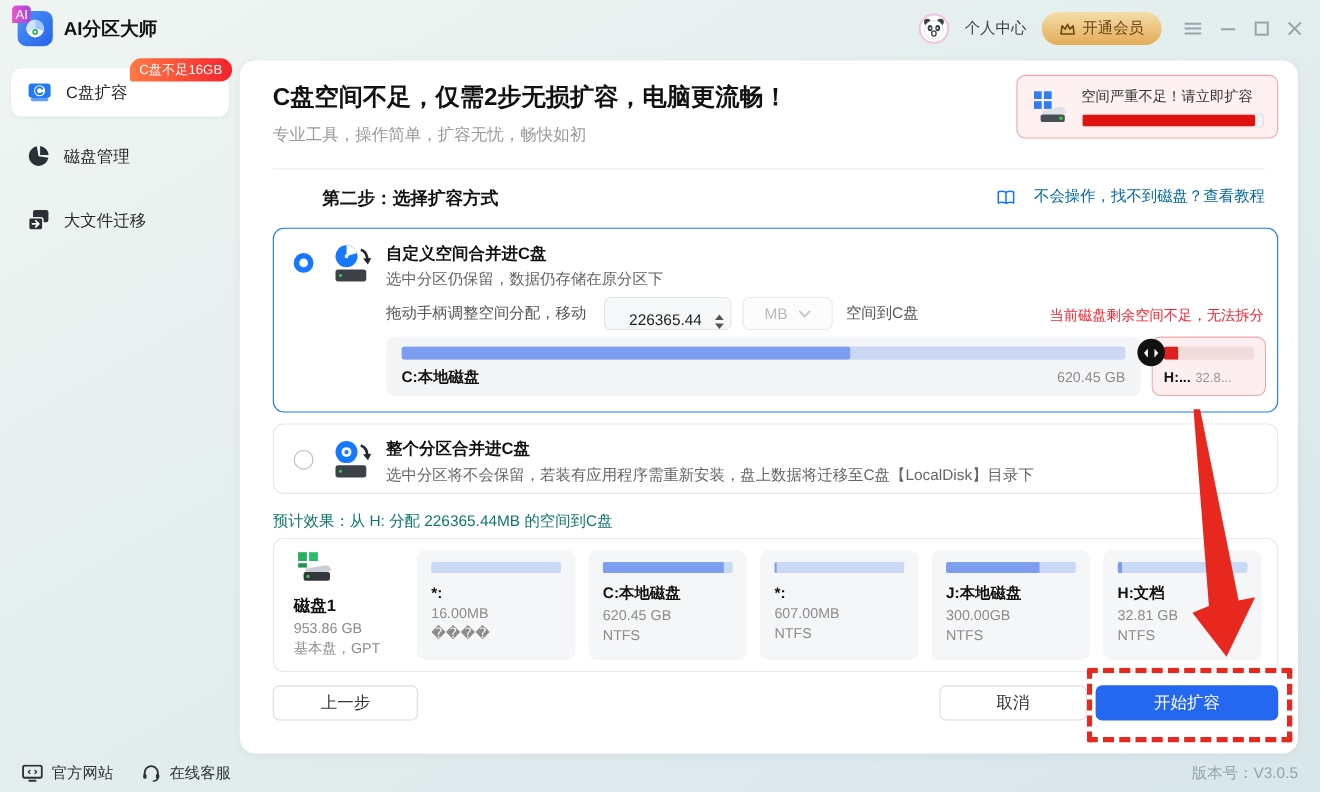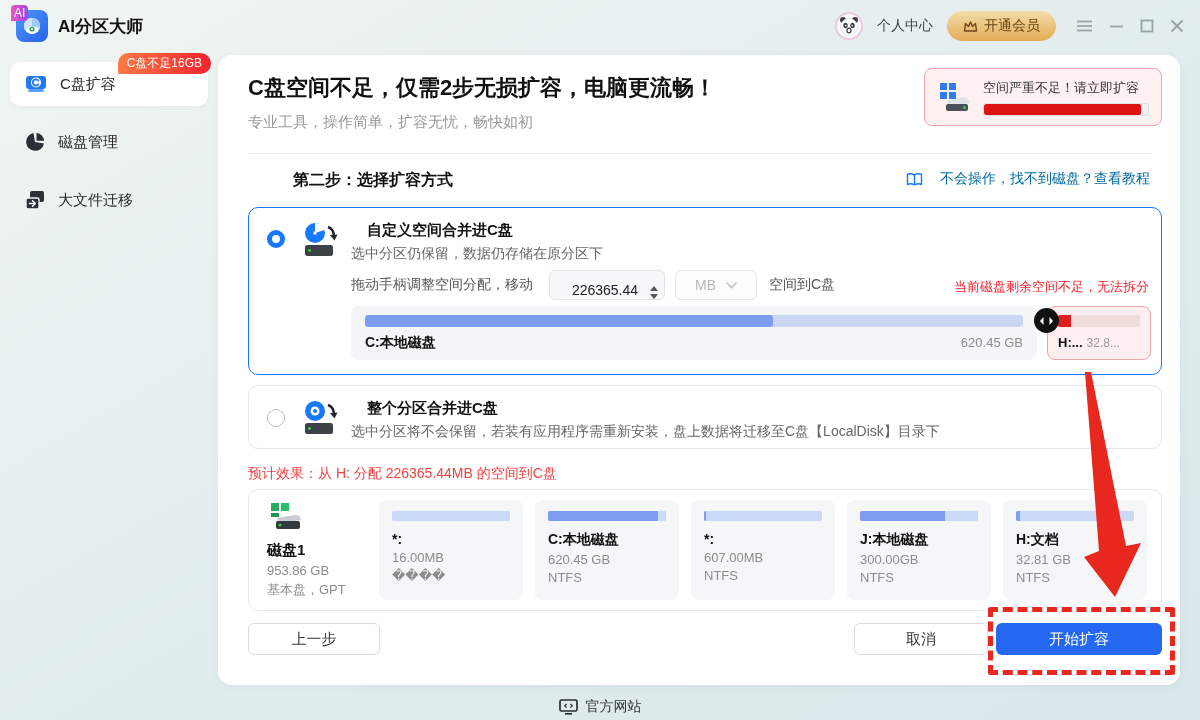--- a/index.html
+++ b/index.html
@@ -38,21 +38,21 @@
   .divider { position:absolute; left:30px; right:30px; top:98px; height:1px; background:#ececec; }
   .step-title { position:absolute; left:30px; top:115px; font-size:16px; font-weight:bold; color:#111;margin-left:45px; }
   .help-link { position:absolute; right:30px; top:115px; display:flex; align-items:center; gap:17px; color:#0369a1; font-size:14px; cursor:pointer; }
   
   .opt-card { position:absolute; left:30px; right:18px; border-radius:10px; }
   .opt-card.sel { top:152px; height:168px; border:1.5px solid #1677ff; }
   .opt-card.unsel { top:330px; height:64px; border:1px solid #e7e7e7; }
   .radio-on { position:absolute; left:18px; top:22px; width:18px; height:18px; border-radius:50%; border:5px solid #1677ff; background:#fff; cursor:pointer; }
   .radio-off { position:absolute; left:18px; top:23px; width:18px; height:18px; border-radius:50%; border:1.5px solid #b9bec6; background:#fff; cursor:pointer; }
   .opt-icon { position:absolute; left:52px; top:13px; }
-  .opt-title { position:absolute; left:102px; top:13px; font-size:15px; font-weight:bold; color:#111;margin-left:16px; }
+  .opt-title { position:absolute; left:102px; top:13px; font-size:15px; font-weight:bold; color:#111; }
   .opt-desc { position:absolute; left:102px; top:37px; font-size:14px; color:#666; }
   .adjust-row { position:absolute; left:102px; top:62px; display:flex; align-items:center; font-size:14px; color:#555; }
   .num-box { display:flex; align-items:flex-end; width:116px; height:30px; margin-left:16px; background:#f7f8fa; border:1px solid #e2e4e8; border-radius:6px; padding:0 6px 0 10px; }
   .num-box input { flex:1; width:70px; border:none; background:transparent; font-family:inherit; font-size:14px; color:#222; text-align:center; outline:none; }
   .spinner { display:flex; flex-direction:column; gap:3px; cursor:pointer; }
   .spin-up { width:0; height:0; border-left:4px solid transparent; border-right:4px solid transparent; border-bottom:5px solid #555; }
   .spin-dn { width:0; height:0; border-left:4px solid transparent; border-right:4px solid transparent; border-top:5px solid #555; }
   .unit-box { display:flex; align-items:center; justify-content:center; gap:10px; width:82px; height:30px; margin-left:10px; background:#fcfcfd; border:1px solid #e6e8ec; border-radius:6px; color:#b9b9b9; font-size:14px; cursor:default; }
   .adjust-suffix { margin-left:12px; }
   .warn-text { position:absolute; right:12px; top:70px; font-size:13px; color:#f5222d; }
@@ -63,38 +63,38 @@
   .c-labels { display:flex; justify-content:space-between; align-items:baseline; margin-top:7px; }
   .c-name { font-size:14px; font-weight:bold; color:#111; }
   .c-size { font-size:13px; color:#8c8c8c; }
   .h-seg { width:104px; margin-left:10px; background:#fdefef; border:1px solid #eba8a8; border-radius:8px; padding:8px 10px; }
   .h-track { height:12px; background:#f1dcdc; border-radius:2px; overflow:hidden; }
   .h-fill { height:100%; background:#dd1f1f; }
   .h-labels { display:flex; gap:4px; align-items:baseline; margin-top:8px; }
   .h-name { font-size:13px; font-weight:bold; color:#111; }
   .h-size { font-size:12px; color:#9a9a9a; }
   .handle { position:absolute; right:92px; top:2px; width:25px; height:25px; border-radius:50%; background:#111; display:flex; align-items:center; justify-content:center; cursor:ew-resize; z-index:3; }
-  .summary { position:absolute; left:30px; top:410px; font-size:14px; color:#ef4444; }
+  .summary { position:absolute; left:30px; top:410px; font-size:14px; color:#0f766e; }
   
   .disk-panel { position:absolute; left:30px; right:18px; top:434px; height:122px; border:1px solid #e9e9e9; border-radius:10px; display:flex; align-items:center; padding:0 14px; gap:12px; }
   .disk-info { width:104px; padding-left:4px; }
   .disk-name { font-size:15px; font-weight:bold; color:#111; margin-top:5px; }
   .disk-size, .disk-type { font-size:13px; color:#8c8c8c; margin-top:3px; }
   .part-card { flex:1; height:100px; background:#f5f6f8; border-radius:8px; padding:11px 13px; cursor:pointer; }
   .p-track { height:10px; background:#c9d9f6; border-radius:2px; overflow:hidden; }
   .p-fill { height:100%; background:#7d9ef0; }
   .p-label { font-size:14px; font-weight:bold; color:#111; margin-top:10px; white-space:nowrap; }
   .p-size, .p-fs { font-size:13px; color:#8c8c8c; margin-top:3px; }
   
   .btn { position:absolute; top:568px; height:32px; border-radius:6px; font-size:15px; font-family:inherit; cursor:pointer; }
   .btn-prev { left:30px; width:132px; background:#fff; border:1px solid #dcdcdc; color:#333; }
   .btn-cancel { right:192px; width:134px; background:#fff; border:1px solid #dcdcdc; color:#333; }
   .btn-start { right:18px; width:166px; background:#2468f2; border:none; color:#fff; }
   
-  .footer { position:absolute; left:0; right:0; bottom:0; height:34px; display:flex; align-items:center; padding:12px 20px; gap:26px;flex-direction:column; }
+  .footer { position:absolute; left:0; right:0; bottom:0; height:34px; display:flex; align-items:center; padding:3px 20px; gap:26px; }
   .foot-link { display:flex; align-items:center; gap:8px; font-size:14px; color:#333; cursor:pointer; }
   .version { margin-left:auto; font-size:14px; color:#93a4aa; }
   
   .anno-svg { position:absolute; left:0; top:0; width:1200px; height:720px; pointer-events:none; z-index:50; }
   .anno-rect { position:absolute; left:988px; top:607px; width:187px; height:68px; border:5px dashed #e8281e; border-radius:3px; pointer-events:none; z-index:50; }
 </style>
 </head>
 <body>
 
 <div class="topbar">

